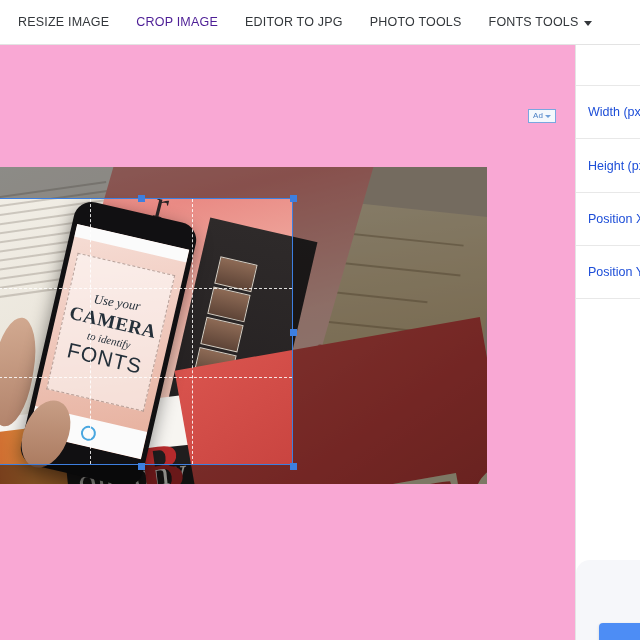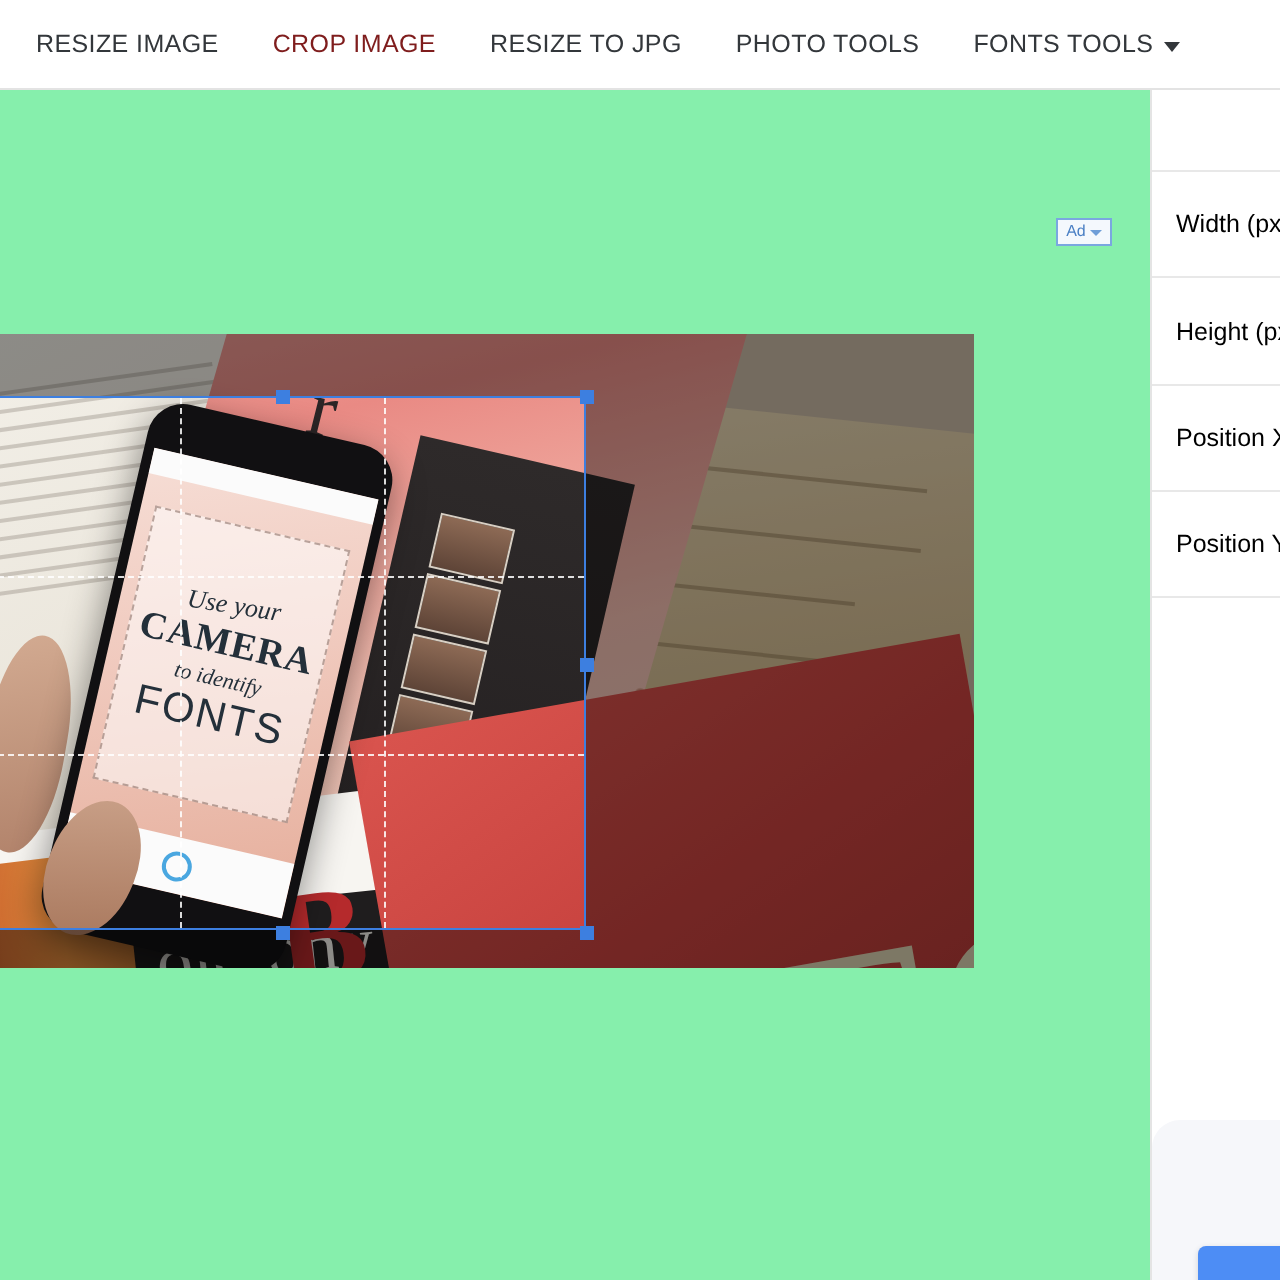--- a/index.html
+++ b/index.html
@@ -21,36 +21,36 @@
   }
   .nav-item {
     font-size: 12.5px;
     letter-spacing: 0.2px;
     color: #33373b;
     margin-right: 27px;
     white-space: nowrap;
     cursor: pointer;
     text-align: right;
   }
-  .nav-item.active { color: #7f1d1d; }
+  .nav-item.active { color: #4c1d95; }
   .nav-item.more { display: inline-flex; align-items: center; gap: 5px; }
   .caret-down {
     width: 0; height: 0;
     border-left: 4.5px solid transparent;
     border-right: 4.5px solid transparent;
     border-top: 5px solid #33373b;
     display: inline-block;
     position: relative; top: 1px;
   }
 
   
   .workspace {
     position: absolute; left: 0; top: 45px;
     width: 575px; height: 595px;
-    background: #86efac;
+    background: #f9a8d4;
     overflow: hidden;
   }
 
   
   .ad-badge {
     position: absolute; left: 528px; top: 64px;
     width: 28px; height: 14px;
     border: 1px solid #7aa7e0;
     background: #f4f8fd;
     display: flex; align-items: center; justify-content: center;
@@ -296,21 +296,21 @@
     border-left: 1px solid #e4e4e4;
     overflow: hidden;
   }
   .side-row {
     position: absolute; left: 0; width: 65px;
     border-top: 1px solid #e8e8e8;
     display: flex; align-items: center;
     padding-left: 12px;
   }
   .side-row .lbl {
-    font-size: 12.5px; color: #000000; white-space: nowrap;
+    font-size: 12.5px; color: #1d4ed8; white-space: nowrap;
   }
 
   .side-panel {
     position: absolute; left: 0; top: 515px;
     width: 65px; height: 125px;
     background: #f6f7fa;
     border-radius: 14px 0 0 0;
   }
   .side-cta {
     position: absolute; left: 23px; top: 578px;
@@ -321,21 +321,21 @@
   }
 </style>
 </head>
 <body>
 
 <div id="root">
 
   <div class="topnav">
     <div class="nav-item">RESIZE IMAGE</div>
     <div class="nav-item active">CROP IMAGE</div>
-    <div class="nav-item">RESIZE TO JPG</div>
+    <div class="nav-item">EDITOR TO JPG</div>
     <div class="nav-item">PHOTO TOOLS</div>
     <div class="nav-item more">
       <span>FONTS TOOLS</span>
       <span class="caret-down"></span>
     </div>
   </div>
 
   <div class="workspace">
 
     <div class="ad-badge">

